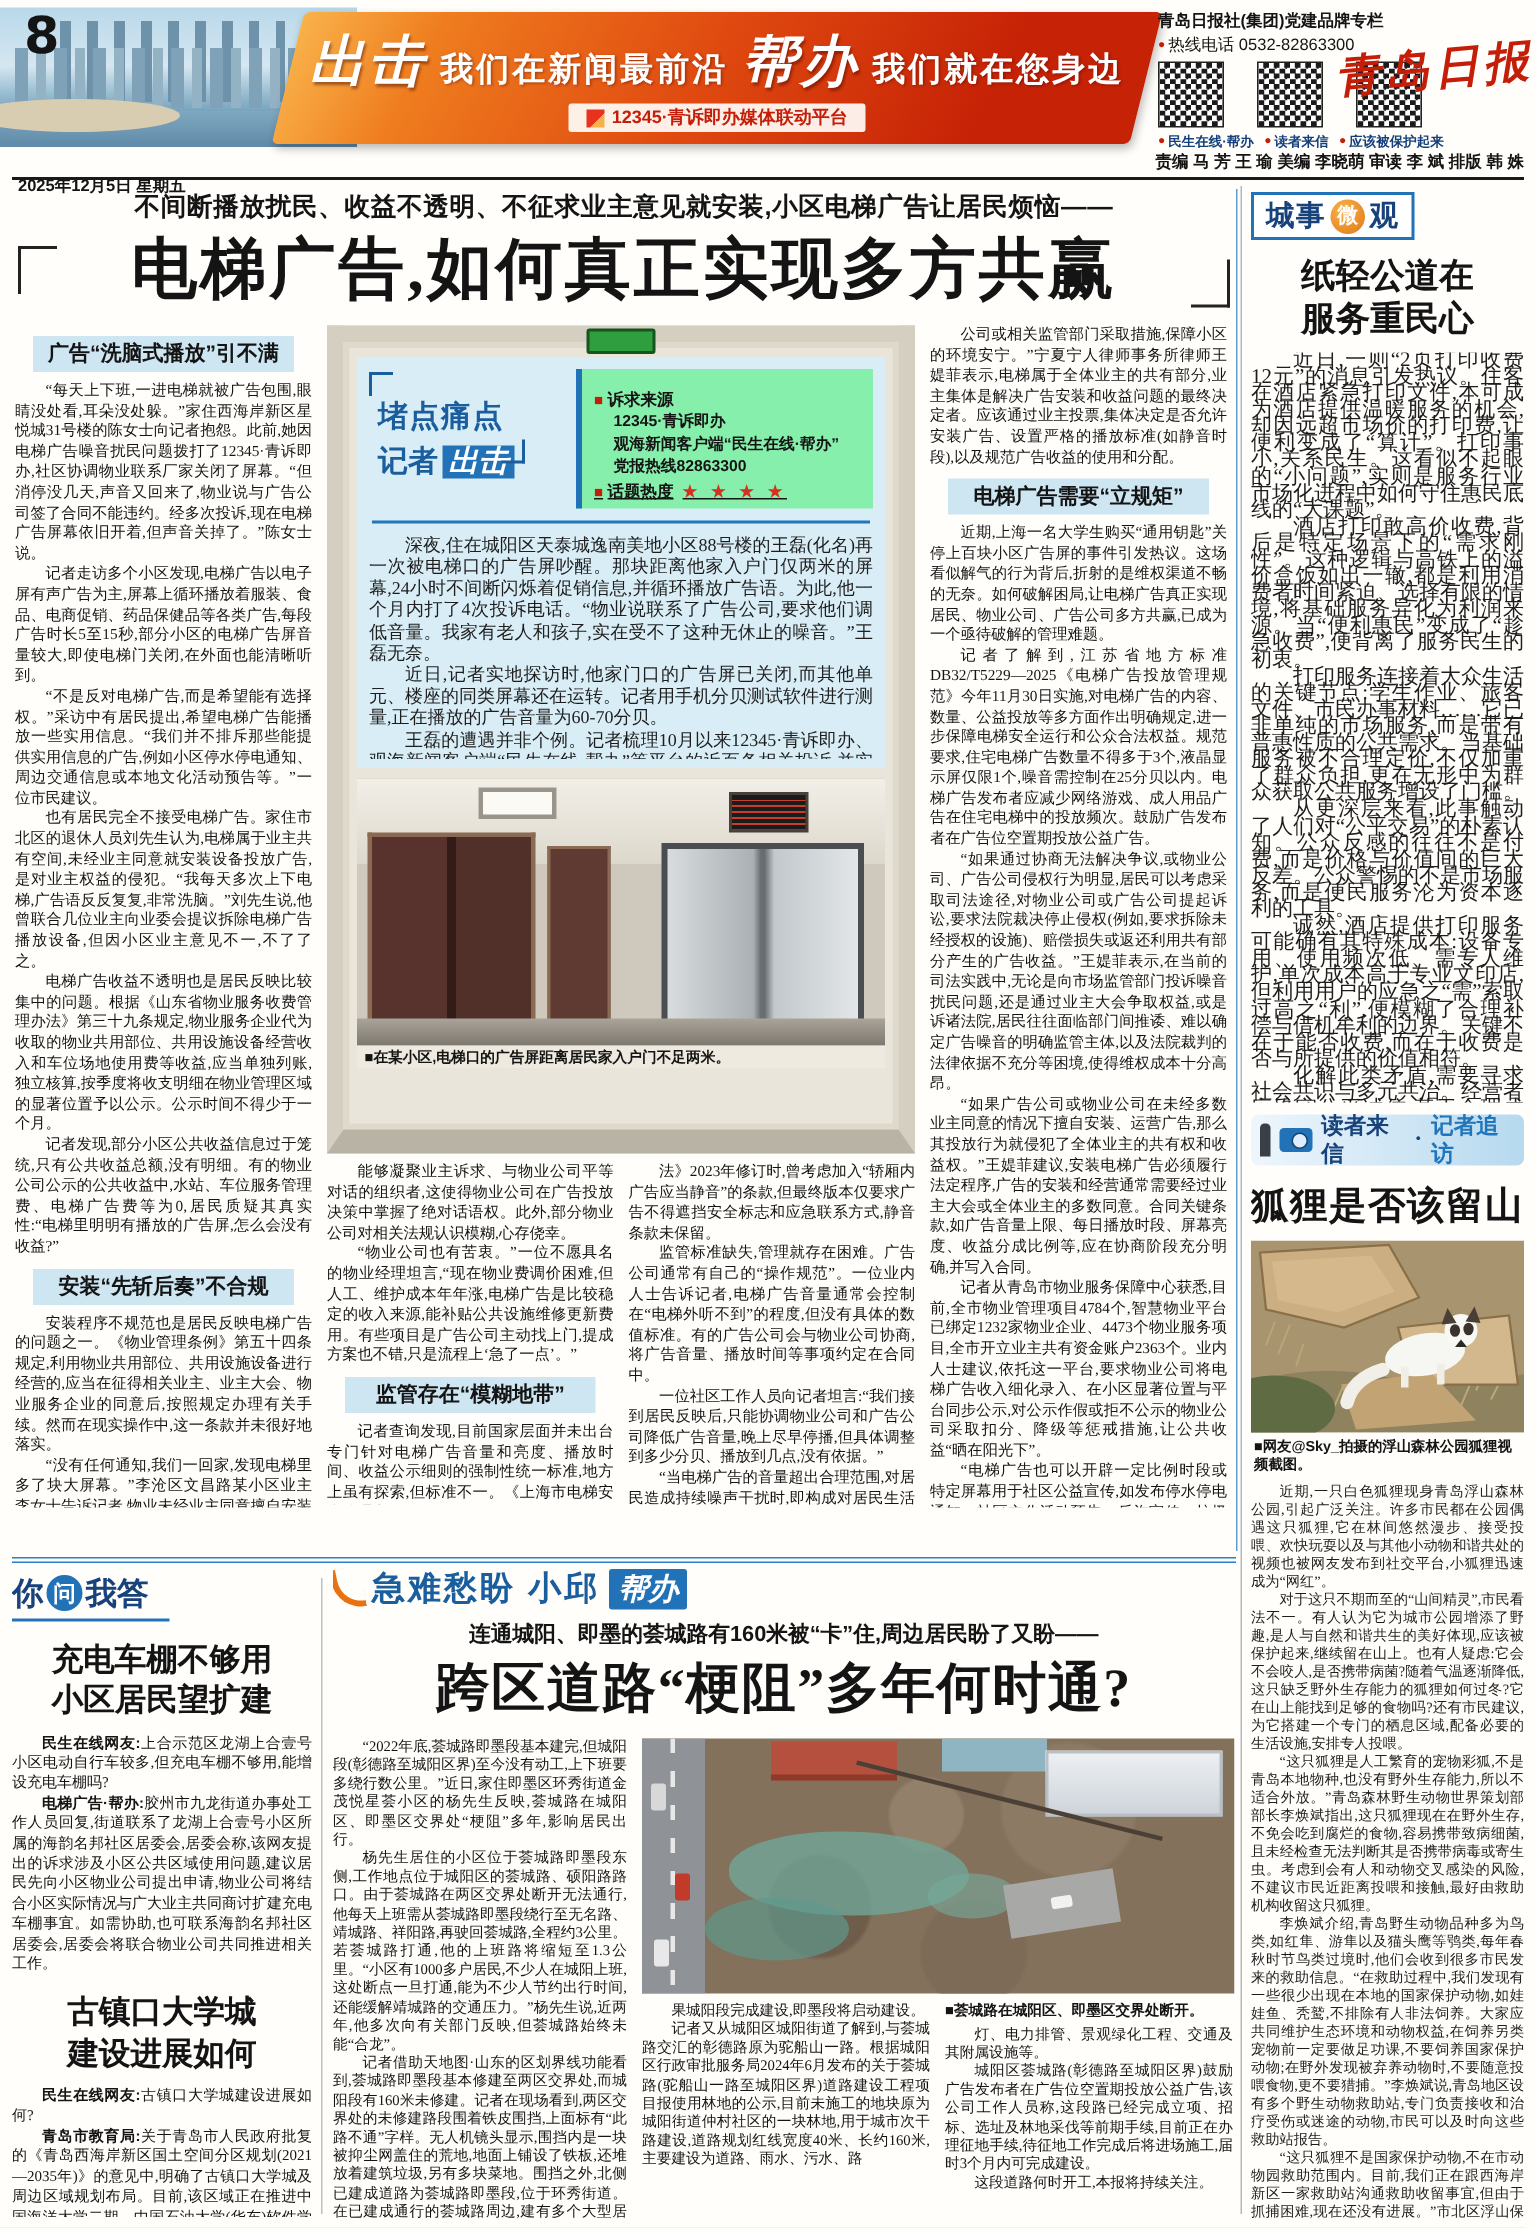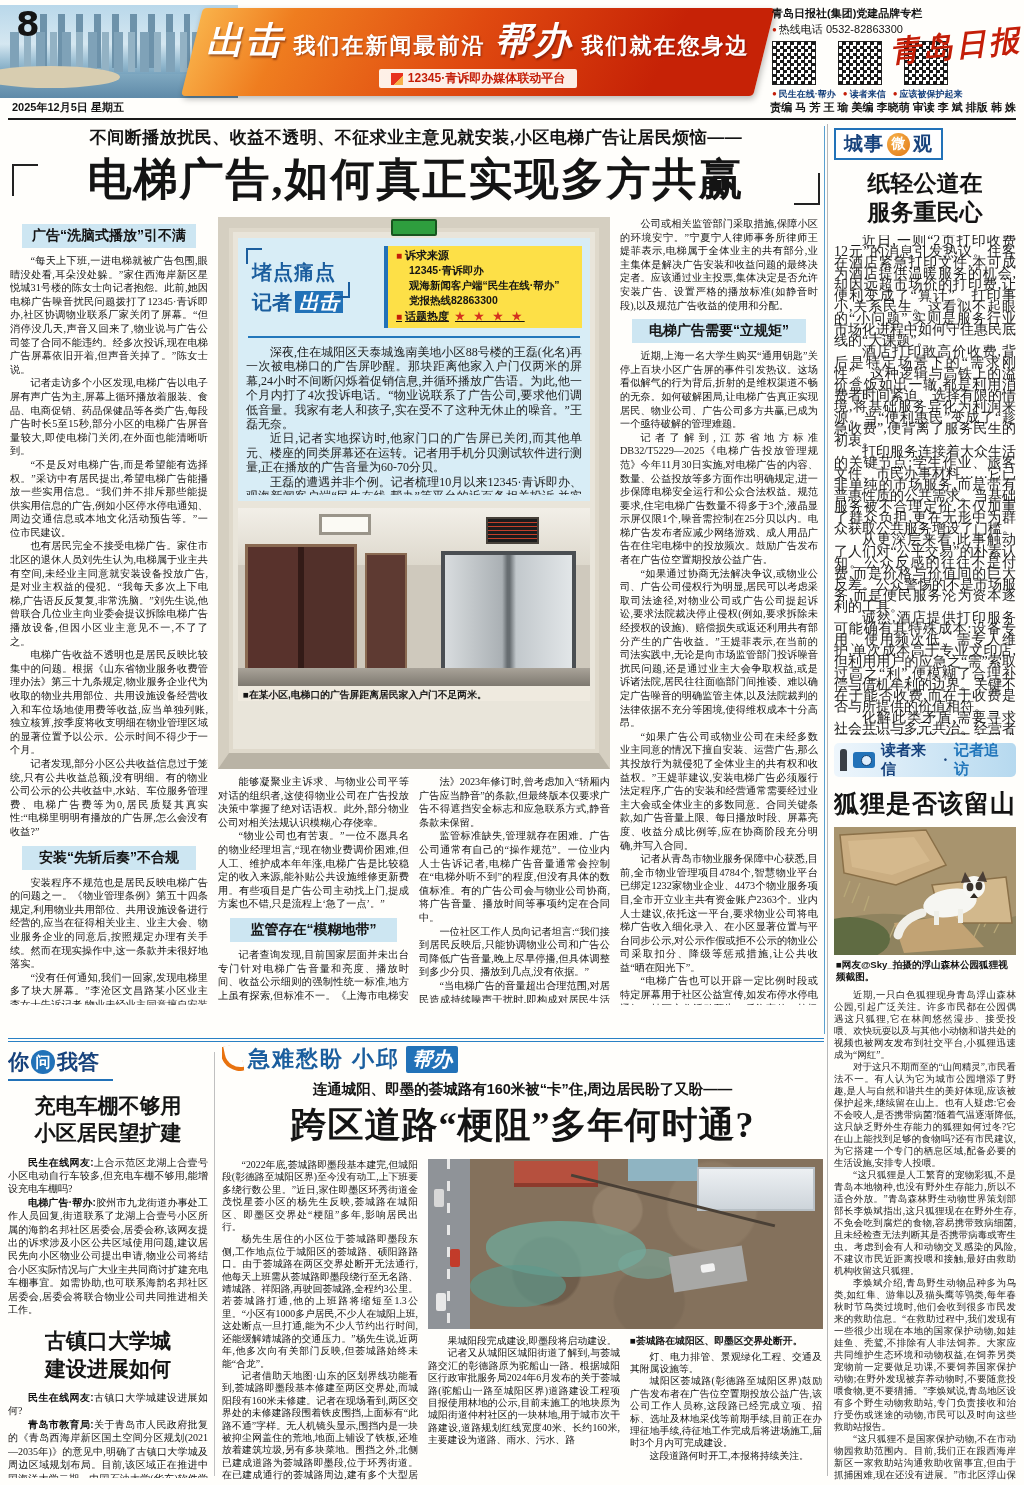--- a/index.html
+++ b/index.html
@@ -32,21 +32,21 @@
   .brandbox{position:absolute;left:772px;top:6px;width:180px;z-index:3;}
   .brand-org{font:700 11px "Liberation Sans",sans-serif;}
   .brand-hot{font:400 11px "Liberation Sans",sans-serif;margin-top:1px;}
   .brand-hot::before,.qr-label::before{content:"●";color:#c41e08;font-size:8px;margin-right:2px;vertical-align:1px;}
   .qr-row{display:flex;gap:22px;margin:4px 0 3px;}
   .qr{width:42px;height:42px;border:1px solid #222;background:repeating-conic-gradient(#1a1a1a 0% 25%,#fff 0% 50%);background-size:7px 7px;}
   .qr-labels{display:flex;gap:7px;white-space:nowrap;}
   .qr-label{font:700 9px "Liberation Sans",sans-serif;color:#16407c;}
   .logo-qd{position:absolute;right:2px;top:26px;font:900 30px "Liberation Serif",serif;font-style:italic;
            color:#c41e08;letter-spacing:3px;transform:rotate(-5deg);white-space:nowrap;z-index:3;}
-  .dateline{position:absolute;left:12px;top:100px;font:700 11px "Liberation Sans",sans-serif;}
+  .dateline{position:absolute;left:12px;top:116px;font:700 11px "Liberation Sans",sans-serif;}
   .credits{position:absolute;right:8px;top:100px;font:700 11px "Liberation Sans",sans-serif;}
   .header-rule{position:absolute;left:8px;top:118px;width:1008px;border-top:2px solid #1a1a1a;}
 
   
   .main{position:absolute;left:10px;top:126px;width:812px;height:908px;}
   .kicker{font:700 17px "Liberation Sans",sans-serif;text-align:center;letter-spacing:.5px;}
   .headline-wrap{position:relative;margin-top:3px;}
   .headline-wrap::before{content:"";position:absolute;left:2px;top:12px;width:24px;height:30px;
        border-left:2px solid #222;border-top:2px solid #222;}
   .headline-wrap::after{content:"";position:absolute;right:2px;bottom:2px;width:24px;height:30px;
@@ -67,21 +67,21 @@
   .elev-green{position:absolute;top:-9px;left:50%;transform:translateX(-50%);width:42px;height:13px;
         background:#2e9e3e;border:2px solid #17551f;border-radius:2px;z-index:2;}
   .elev-panel{background:#d8edf6;padding:8px 8px 6px;}
   .probe-head{display:flex;gap:8px;align-items:stretch;}
   .probe-badge{width:118px;position:relative;padding:6px 6px;display:flex;flex-direction:column;justify-content:center;gap:3px;}
   .probe-badge::before{content:"";position:absolute;left:0;top:2px;width:14px;height:14px;border-left:2px solid #1b5e9e;border-top:2px solid #1b5e9e;}
   .probe-badge::after{content:"";position:absolute;right:26px;bottom:30px;width:14px;height:14px;border-right:2px solid #1b5e9e;border-bottom:2px solid #1b5e9e;}
   .pb-line1{font:900 20px "Liberation Sans",sans-serif;color:#1b5e9e;letter-spacing:1px;}
   .pb-line2{font:900 20px "Liberation Sans",sans-serif;color:#1b5e9e;}
   .pb-chip{background:#2272b8;color:#fff;padding:0 4px;margin-left:3px;font-style:italic;}
-  .source-box{flex:1;background:#fde047;border-left:4px solid #2272b8;padding:2px 8px 4px;font-family:"Liberation Sans",sans-serif;}
+  .source-box{flex:1;background:#86efac;border-left:4px solid #2272b8;padding:13px 8px 4px;font-family:"Liberation Sans",sans-serif;}
   .src-title{font:700 11px "Liberation Sans",sans-serif;}
   .redsq{color:#c41e08;margin-right:3px;font-size:10px;}
   .source-box .para{font:700 10.5px/15px "Liberation Sans",sans-serif;margin-left:13px;}
   .heat-row{font:700 11px "Liberation Sans",sans-serif;margin-top:1px;text-decoration:underline;}
   .stars{color:#d4321e;letter-spacing:3px;margin-left:6px;}
   .elev-hr{border-top:2px solid #2277bb;margin:8px 2px 7px;}
   .probe-paras{font-size:12px;line-height:14.4px;text-align:justify;color:#1d1d1d;height:150px;overflow:hidden;}
 
   .photo-elev{height:178px;position:relative;background:#cfc9bd;overflow:hidden;margin-top:7px;}
   .pe-ceiling{position:absolute;left:0;top:0;right:0;height:32%;background:linear-gradient(#f2efe8,#ddd8cc);}

